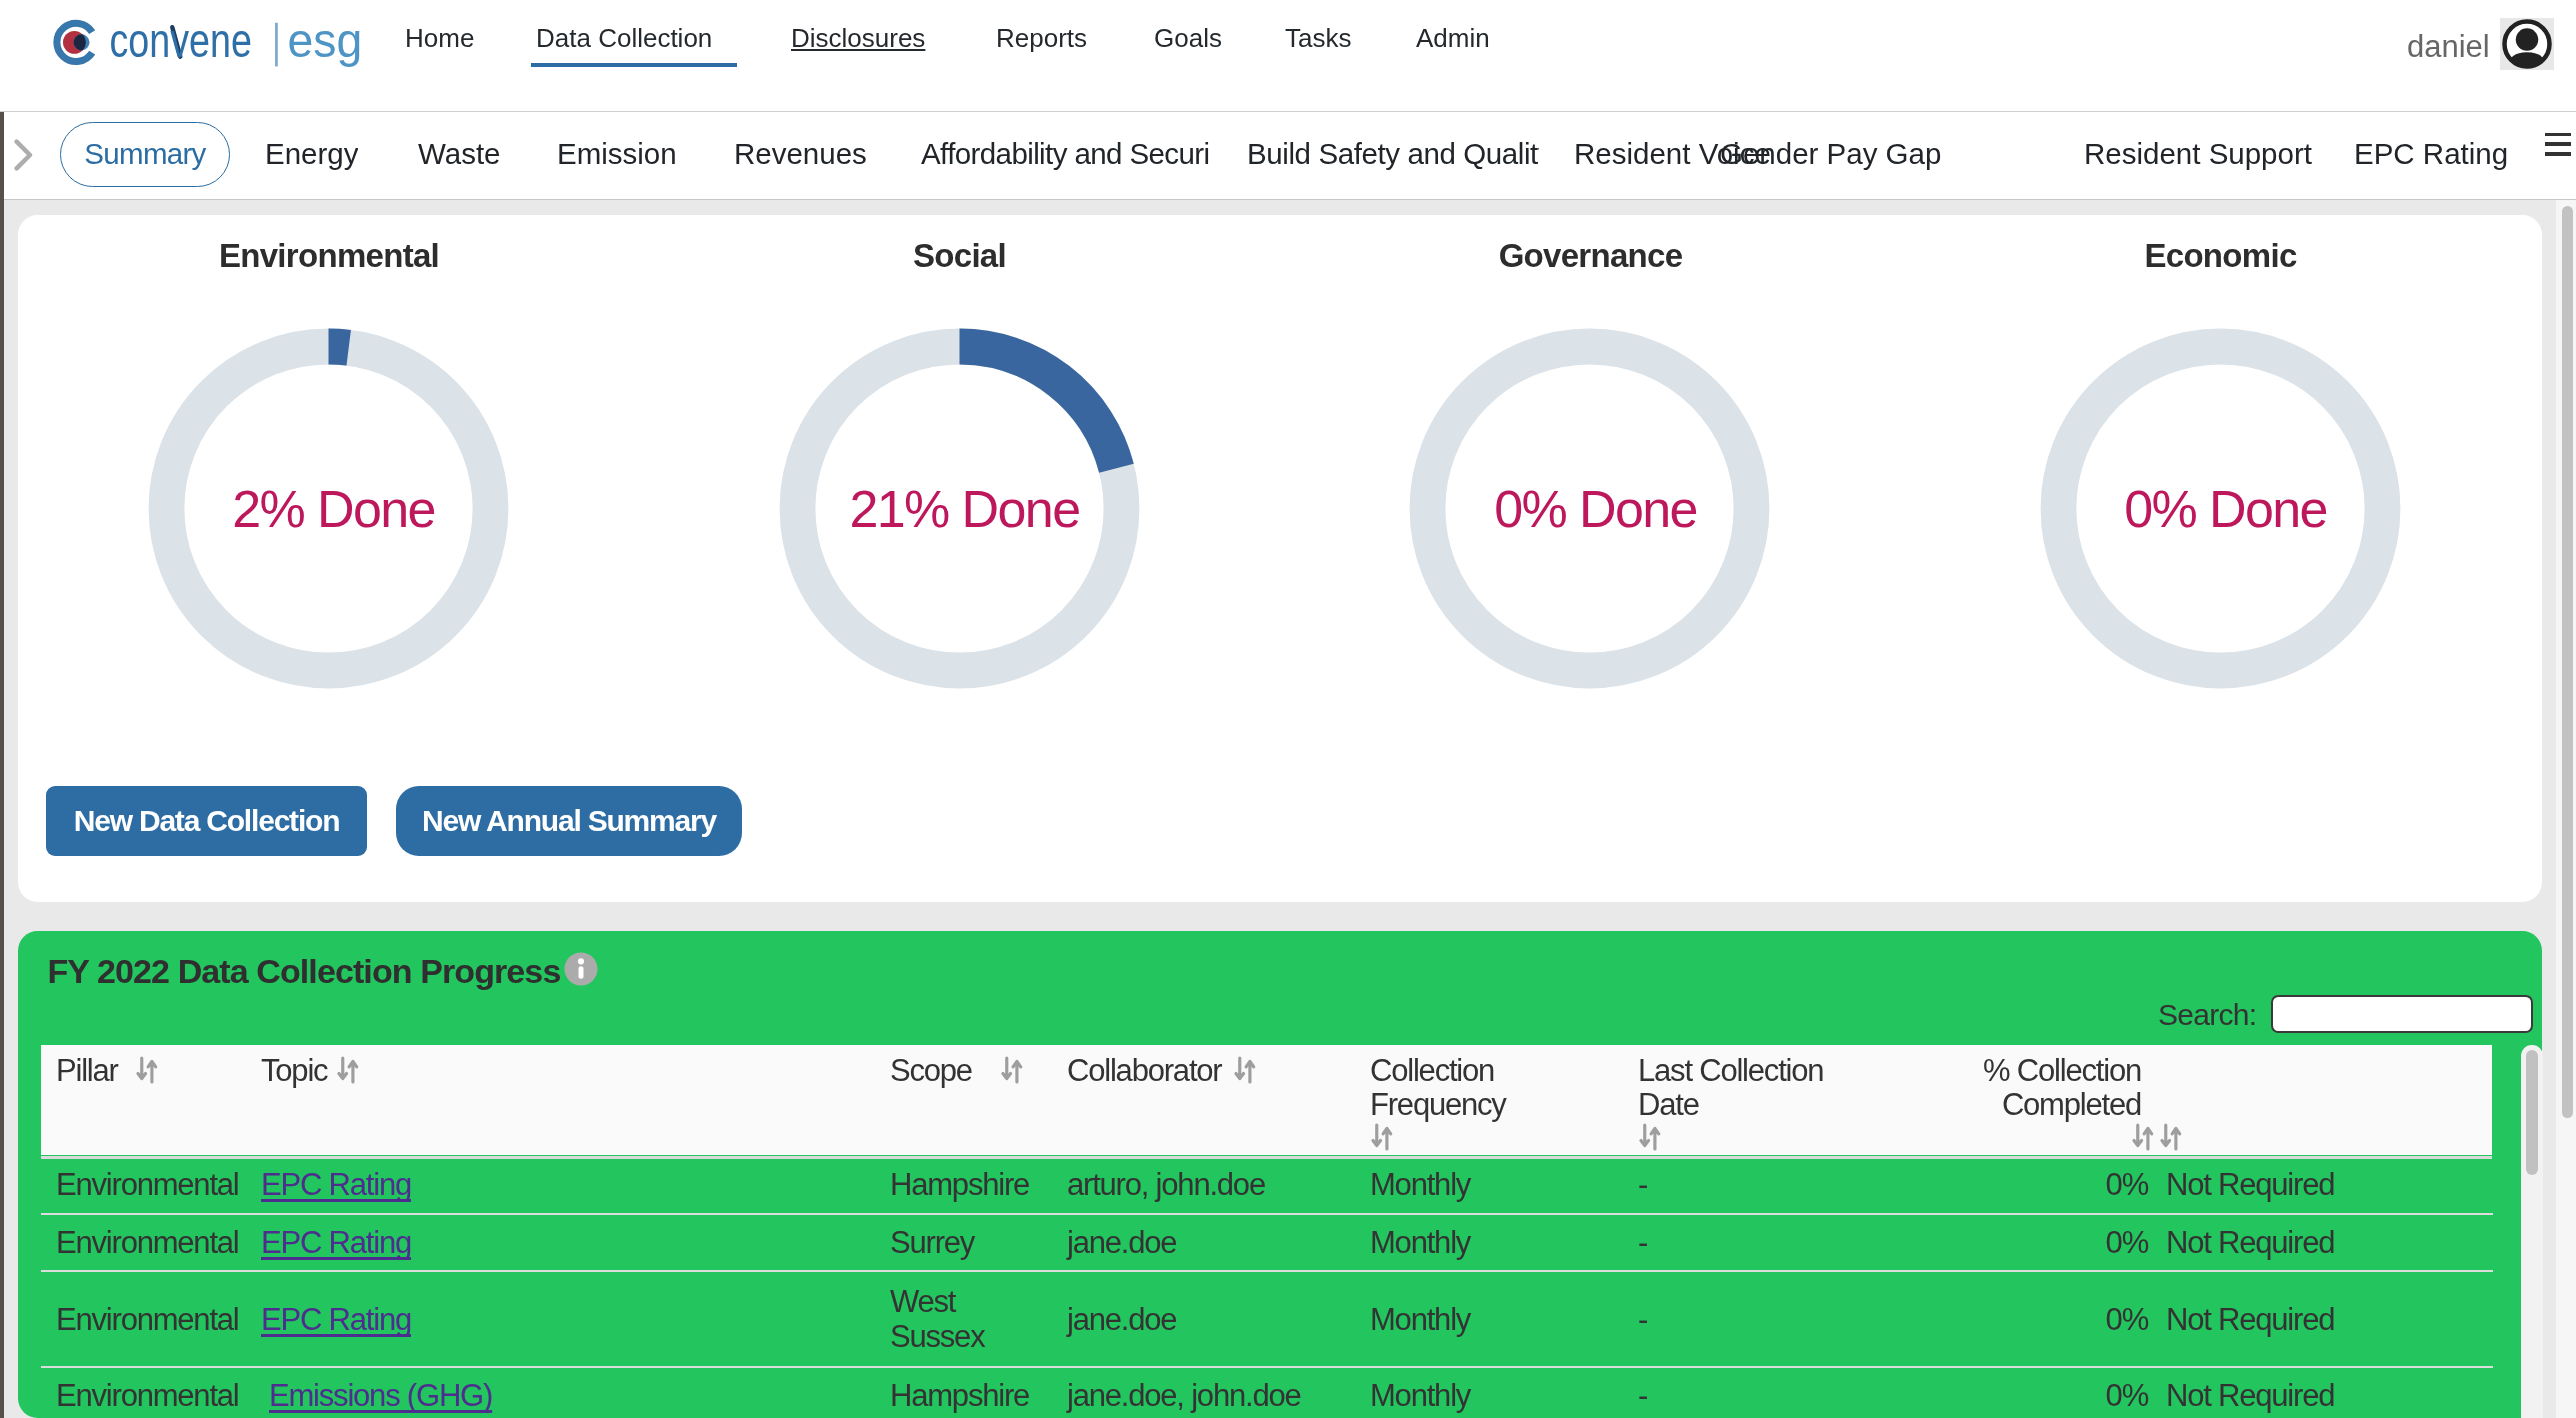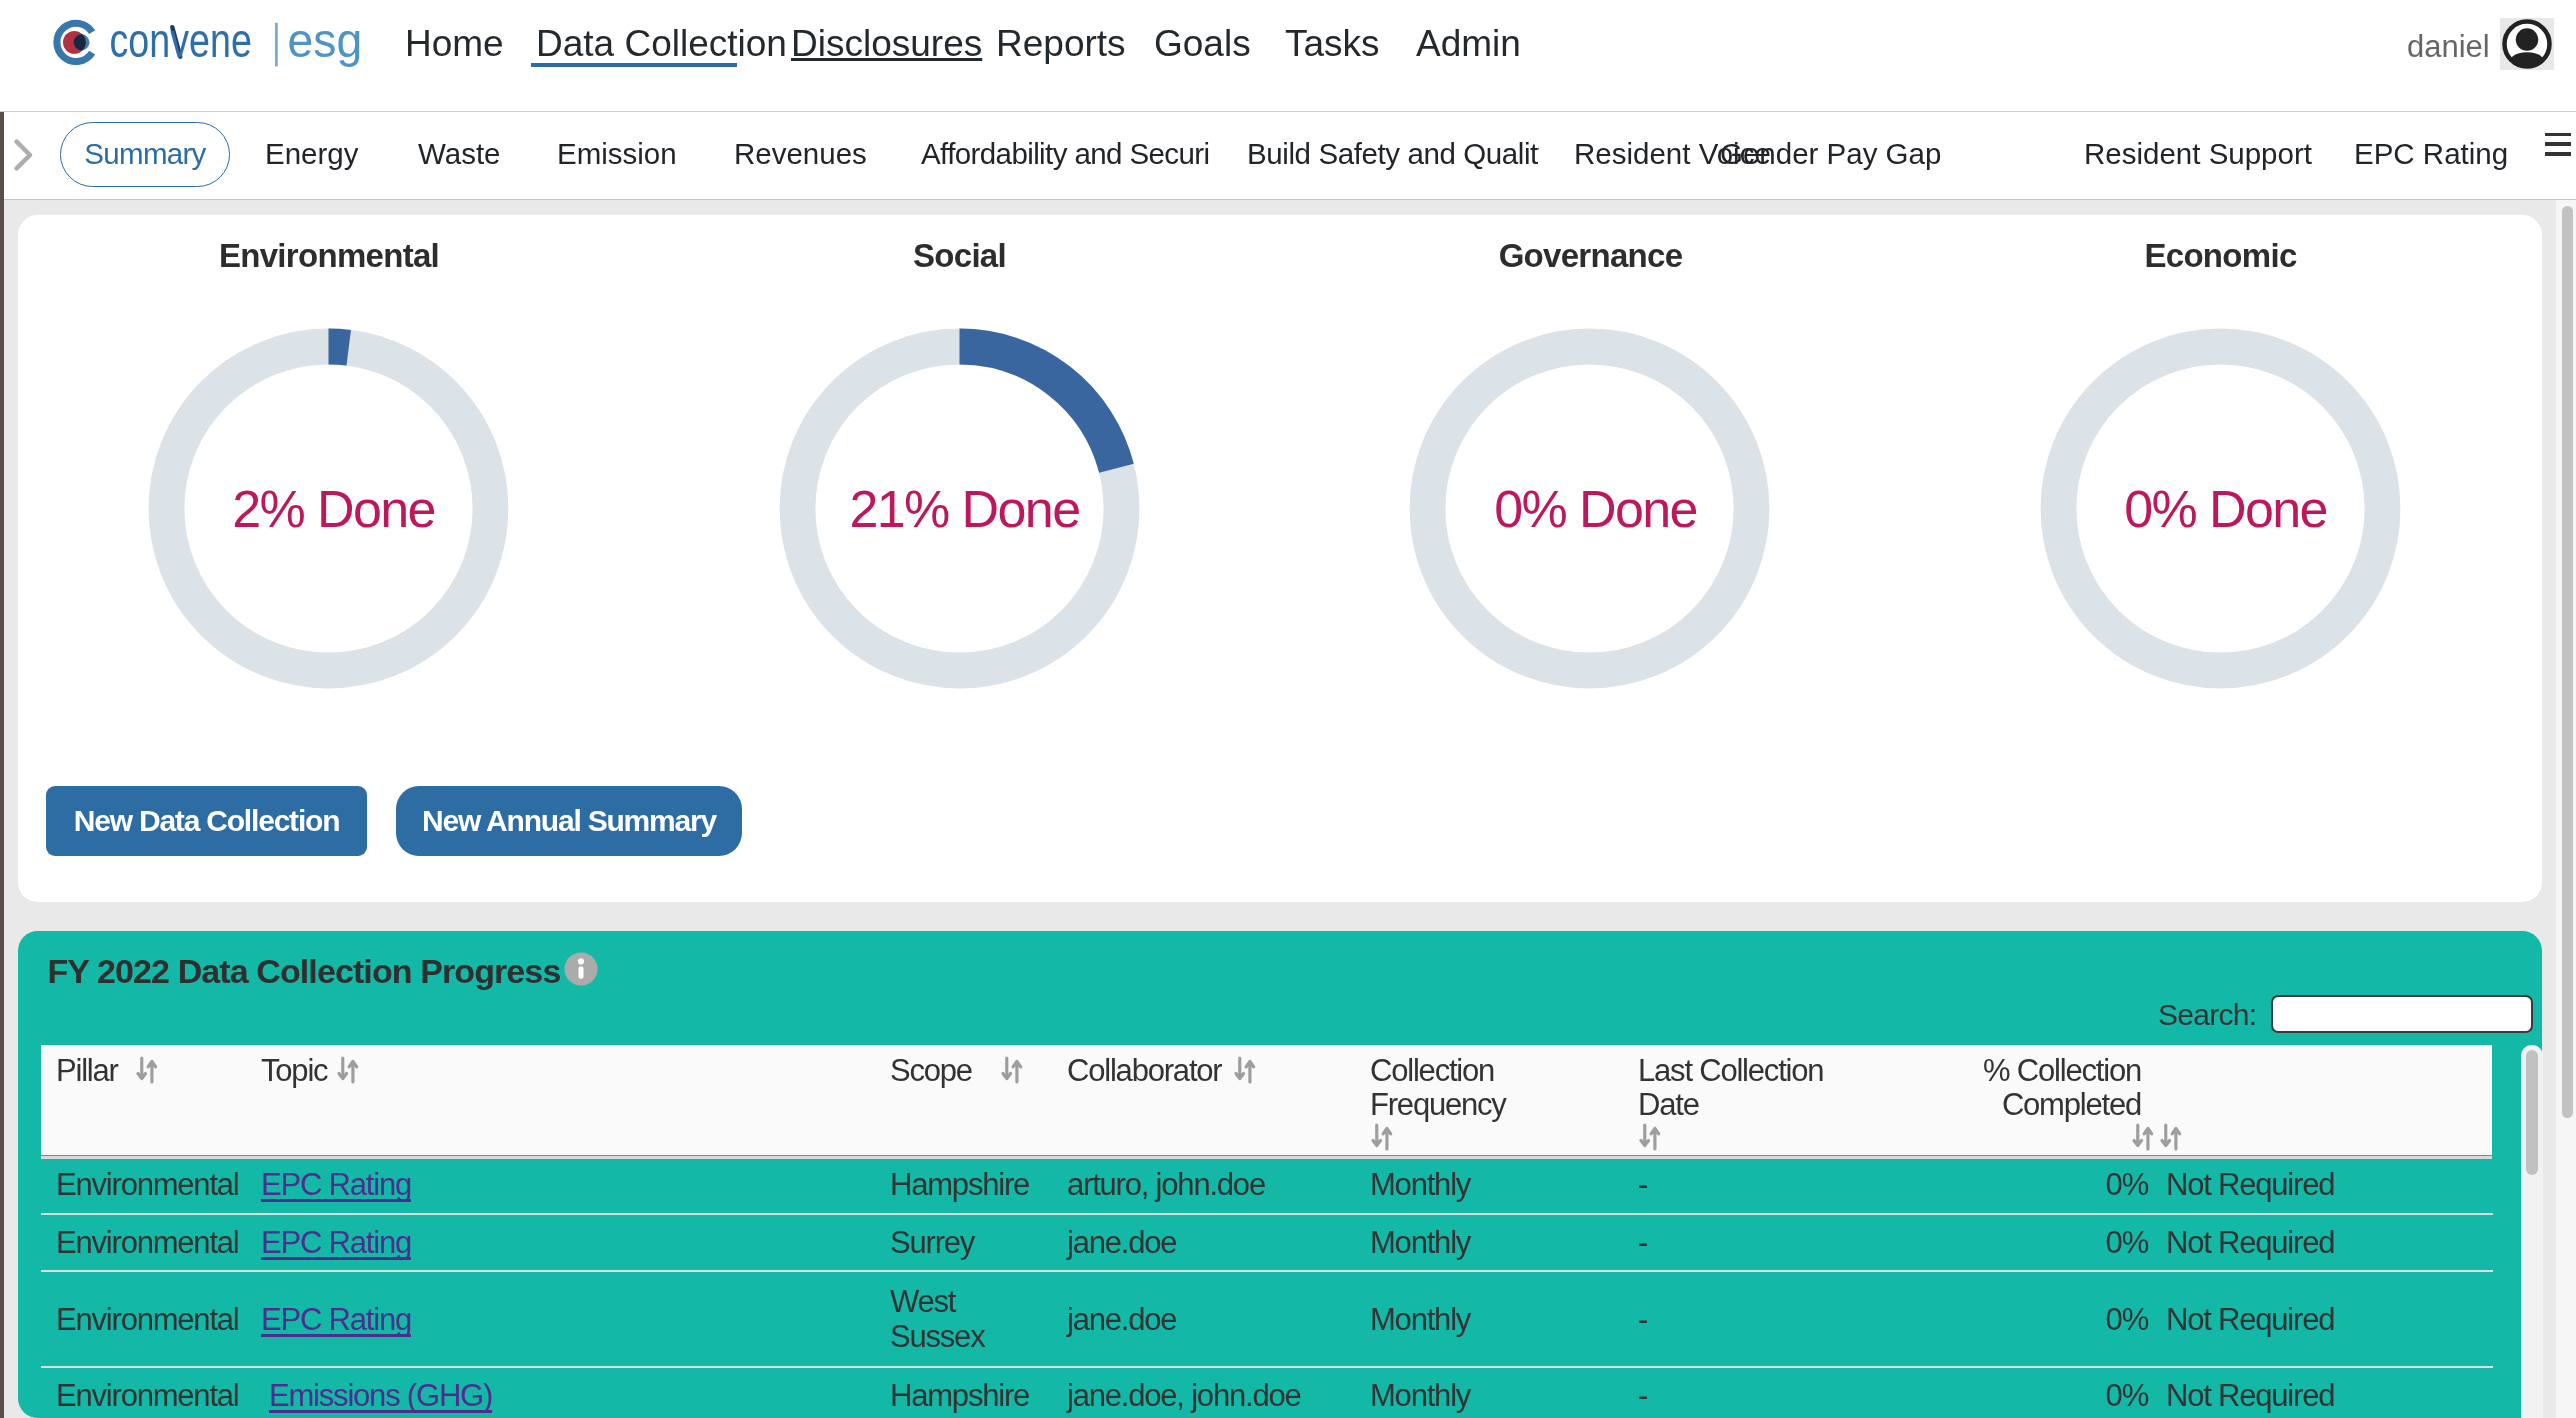--- a/index.html
+++ b/index.html
@@ -1,27 +1,27 @@
 <!DOCTYPE html>
 <html style="font-size:14.3px"><head>
 <meta charset="utf-8">
 <style>
   * { margin:0; padding:0; box-sizing:border-box; }
   html,body { width:2576px; height:1419px; overflow:hidden; background:#fff;
     font-family:"Liberation Sans", sans-serif; }
   .abs { position:absolute; }
   #navbar { position:absolute; left:0; top:0; width:2576px; height:112px; background:#fff;
     border-bottom:1.8px solid #cfd0d1; }
-  .navlink { position:absolute; top:23px; font-size:37px; color:#24292e; white-space:nowrap; }
+  .navlink { position:absolute; top:23px; font-size:26px; color:#24292e; white-space:nowrap; }
   #content { position:absolute; left:0; top:199px; width:2576px; height:1219px; background:#e9e9e9; }
   #tabbar { position:absolute; left:0; top:112px; width:2576px; height:88px; background:#fff;
     border-bottom:1.8px solid #c6c6c6; }
   .tab { position:absolute; top:25px; font-size:29.5px; color:#212529; white-space:nowrap; overflow:hidden; }
   #card1 { position:absolute; left:18px; top:215px; width:2524px; height:687px; background:#fff; border-radius:19.7px; }
-  #card2 { position:absolute; left:18px; top:931px; width:2524px; height:487px; background:#14b8a6; border-radius:19.7px; }
+  #card2 { position:absolute; left:18px; top:931px; width:2524px; height:487px; background:#22c55e; border-radius:19.7px; }
   .donut-title { position:absolute; top:21.5px; width:631px; text-align:center; font-size:33px; font-weight:bold; color:#2d2d2d; letter-spacing:-0.7px; }
   .donut-wrap { position:absolute; top:110px; width:367px; height:367px; }
   .donut-text { position:absolute; top:110px; width:367px; height:367px; display:flex; align-items:center; justify-content:center;
     font-size:52px; color:#be185d; letter-spacing:-1.6px; }
   .btn { position:absolute; top:571px; height:70px; background:#2e6da4; color:#fff; font-weight:bold;
     font-size:30px; letter-spacing:-1.2px; border-radius:9px; display:flex; align-items:center; justify-content:center; }
   .hcell { position:absolute; font-size:31px; line-height:34px; letter-spacing:-1.2px; color:#333; white-space:nowrap; }
   .cell { position:absolute; font-size:31px; line-height:35px; letter-spacing:-1.2px; color:#333; white-space:nowrap; }
   .sep { position:absolute; left:23px; width:2452px; height:1.8px; background:#dcdcdc; }
   .arr { position:absolute; width:25px; height:30px; }

